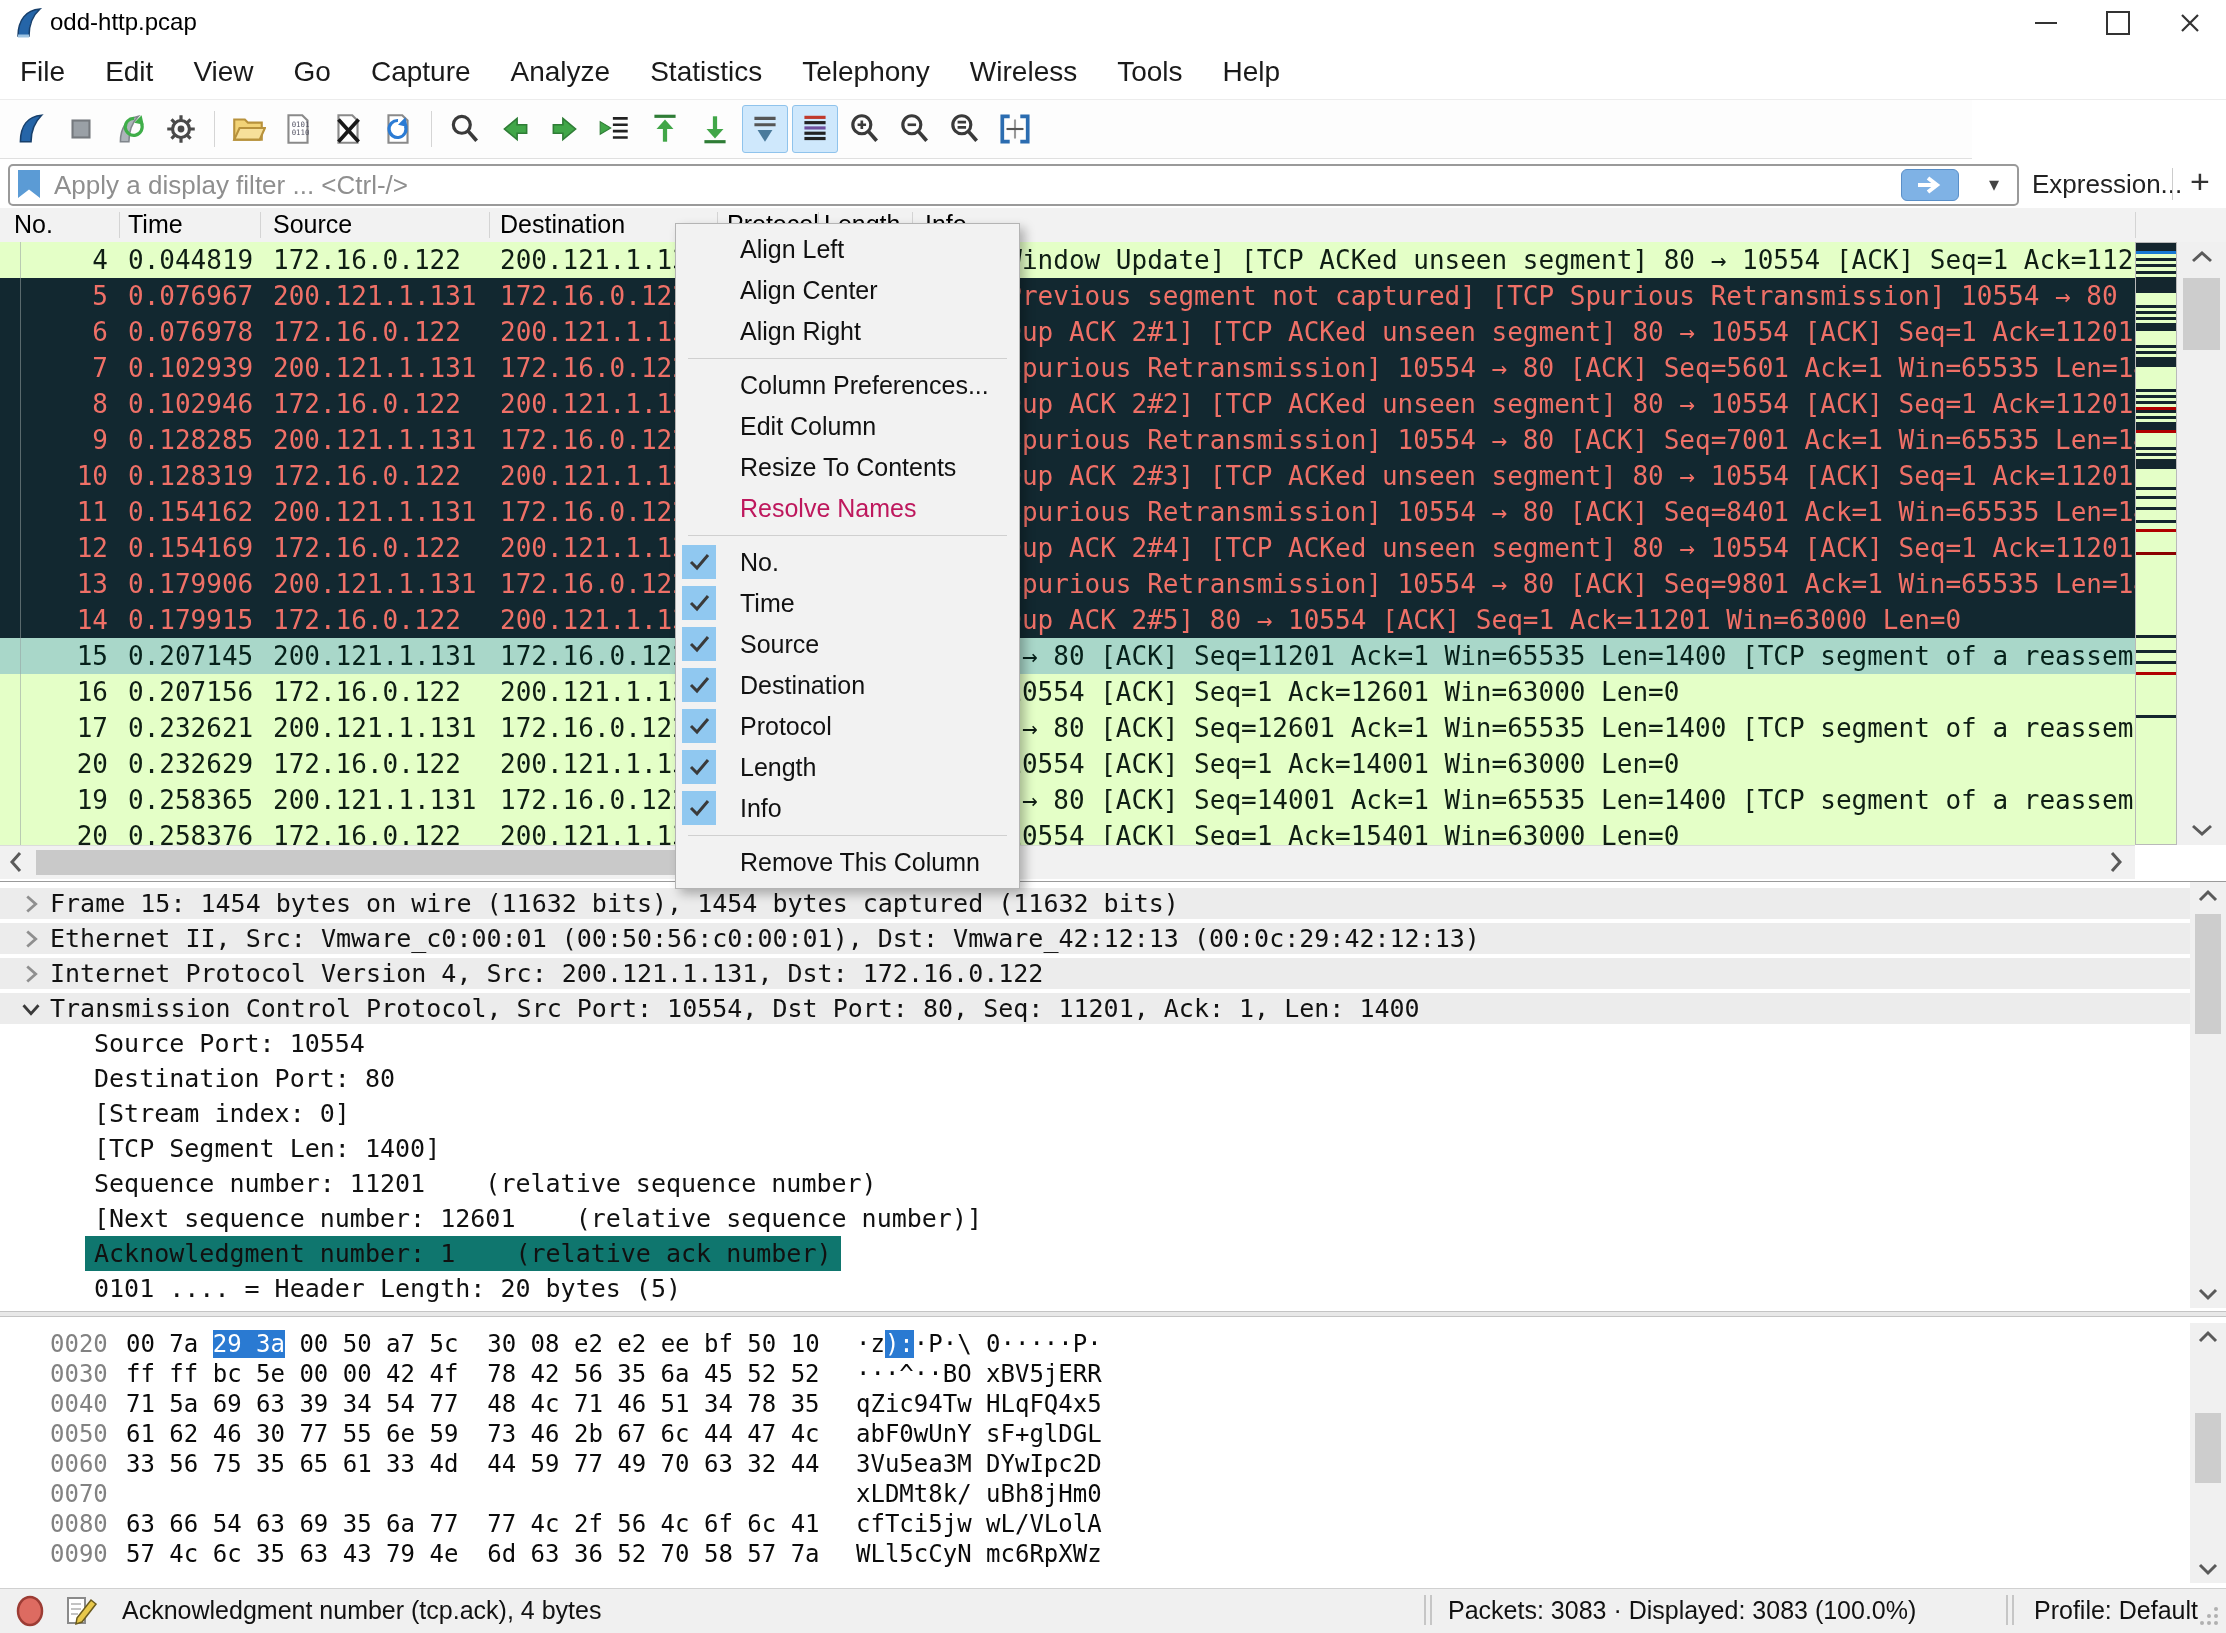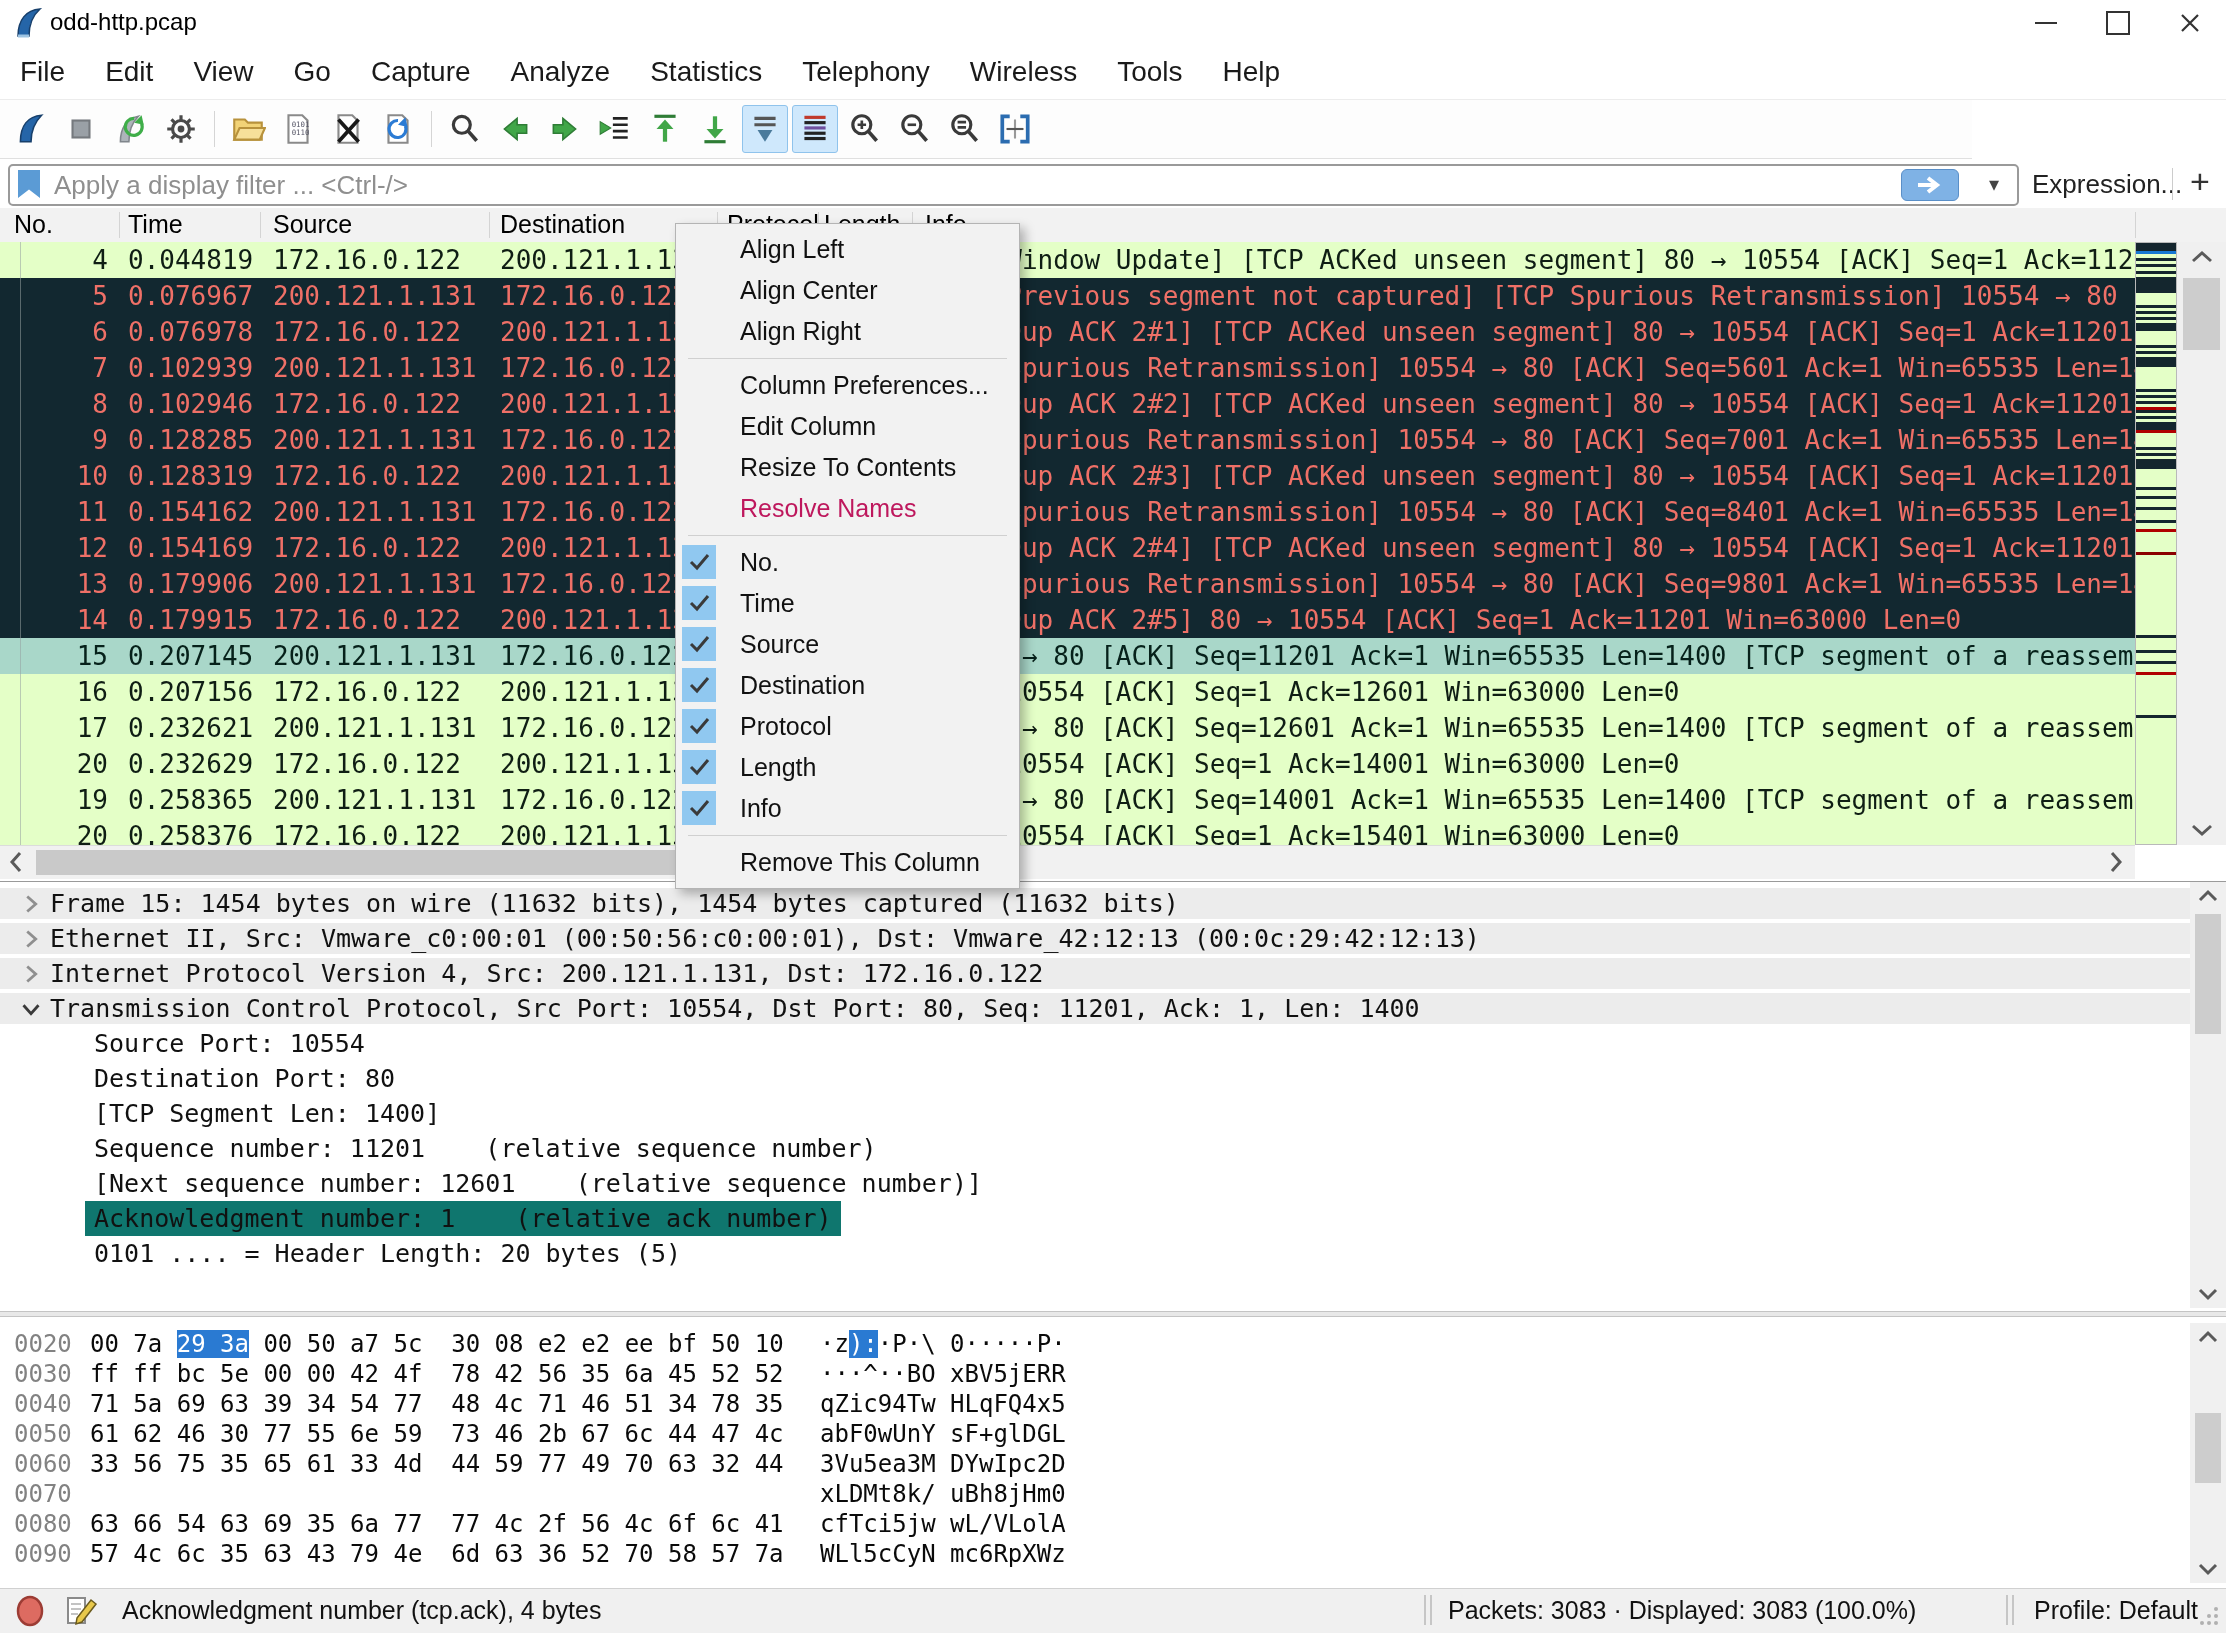--- a/index.html
+++ b/index.html
@@ -71,21 +71,21 @@
   .dline.band{background:linear-gradient(#ffffff 0 2px,#ececec 2px 33px,#ffffff 33px);}
   .dline .dchev{position:absolute;left:16px;top:3px;}
   .dline .dtext0{position:absolute;left:50px;}
   .dline .dtext1{position:absolute;left:94px;}
   .dline .dsel{position:absolute;left:85px;background:#0f766e;padding:0 9px;}
   #dscroll{position:absolute;right:0;top:0;width:36px;height:426px;background:#f0f0f0;}
   #dscroll .thumb{position:absolute;left:5px;top:32px;width:26px;height:120px;background:#cdcdcd;}
   
   #splitter{position:absolute;left:0;top:1311px;width:2226px;height:6px;background:#e8e8e8;border-top:1px solid #c4c4c4;border-bottom:1px solid #c4c4c4;box-sizing:border-box;}
   #hexpane{position:absolute;left:0;top:1317px;width:2226px;height:271px;background:#fff;padding-top:12px;box-sizing:border-box;}
-  .hrow{position:relative;height:30px;line-height:30px;font-size:24px;font-family:"DejaVu Sans Mono",monospace;white-space:pre;}
+  .hrow{position:relative;height:30px;line-height:30px;font-size:24px;font-family:"DejaVu Sans Mono",monospace;white-space:pre;margin-left:36px;}
   .hoff{position:absolute;left:14px;color:#828282;}
   .hbytes{position:absolute;left:90px;color:#0a0a0a;}
   .hascii{position:absolute;left:820px;color:#0a0a0a;}
   .hexsel{background:#2a7ad2;color:#fff;}
   #hscroll2{position:absolute;right:0;top:6px;width:36px;height:260px;background:#f0f0f0;}
   #hscroll2 .thumb{position:absolute;left:5px;top:90px;width:26px;height:70px;background:#cdcdcd;}
   
   #statusbar{position:absolute;left:0;top:1588px;width:2226px;height:45px;background:#f0f0f0;border-top:1px solid #d0d0d0;box-sizing:border-box;}
   #status-field{position:absolute;left:122px;top:7px;font-size:25px;color:#111;}
   #status-packets{position:absolute;left:1448px;top:7px;font-size:25px;color:#111;}
@@ -574,20 +574,21 @@
               <path d="M12 8l9 8-9 8" fill="none" stroke="#8f8f8f" stroke-width="3"></path>
             </svg></span><span class="dtext0">Ethernet II, Src: Vmware_c0:00:01 (00:50:56:c0:00:01), Dst: Vmware_42:12:13 (00:0c:29:42:12:13)</span></div>
         <div class="dline band"><span class="dchev"><svg width="30" height="30" viewBox="0 0 32 32">
               <path d="M12 8l9 8-9 8" fill="none" stroke="#8f8f8f" stroke-width="3"></path>
             </svg></span><span class="dtext0">Internet Protocol Version 4, Src: 200.121.1.131, Dst: 172.16.0.122</span></div>
         <div class="dline band"><span class="dchev"><svg width="30" height="30" viewBox="0 0 32 32">
               <path d="M8 12l8 9 8-9" fill="none" stroke="#3a3a3a" stroke-width="3"></path>
             </svg></span><span class="dtext0">Transmission Control Protocol, Src Port: 10554, Dst Port: 80, Seq: 11201, Ack: 1, Len: 1400</span></div>
         <div class="dline"><span class="dtext1">Source Port: 10554</span></div>
         <div class="dline"><span class="dtext1">Destination Port: 80</span></div>
+        <div class="dline"><span class="dtext1">[Stream index: 0]</span></div>
         <div class="dline"><span class="dtext1">[TCP Segment Len: 1400]</span></div>
         <div class="dline"><span class="dtext1">Sequence number: 11201    (relative sequence number)</span></div>
         <div class="dline"><span class="dtext1">[Next sequence number: 12601    (relative sequence number)]</span></div>
         <div class="dline"><span class="dsel">Acknowledgment number: 1    (relative ack number)</span></div>
         <div class="dline"><span class="dtext1">0101 .... = Header Length: 20 bytes (5)</span></div>
       </div>
     <div id="dscroll">
       <div class="sbtn" style="left:0;top:0;width:36px;height:28px;">
           <svg width="22" height="16" viewBox="0 0 22 16">
             <path d="M3 12l8-8 8 8" stroke="#5a5a5a" stroke-width="3" fill="none"></path>

